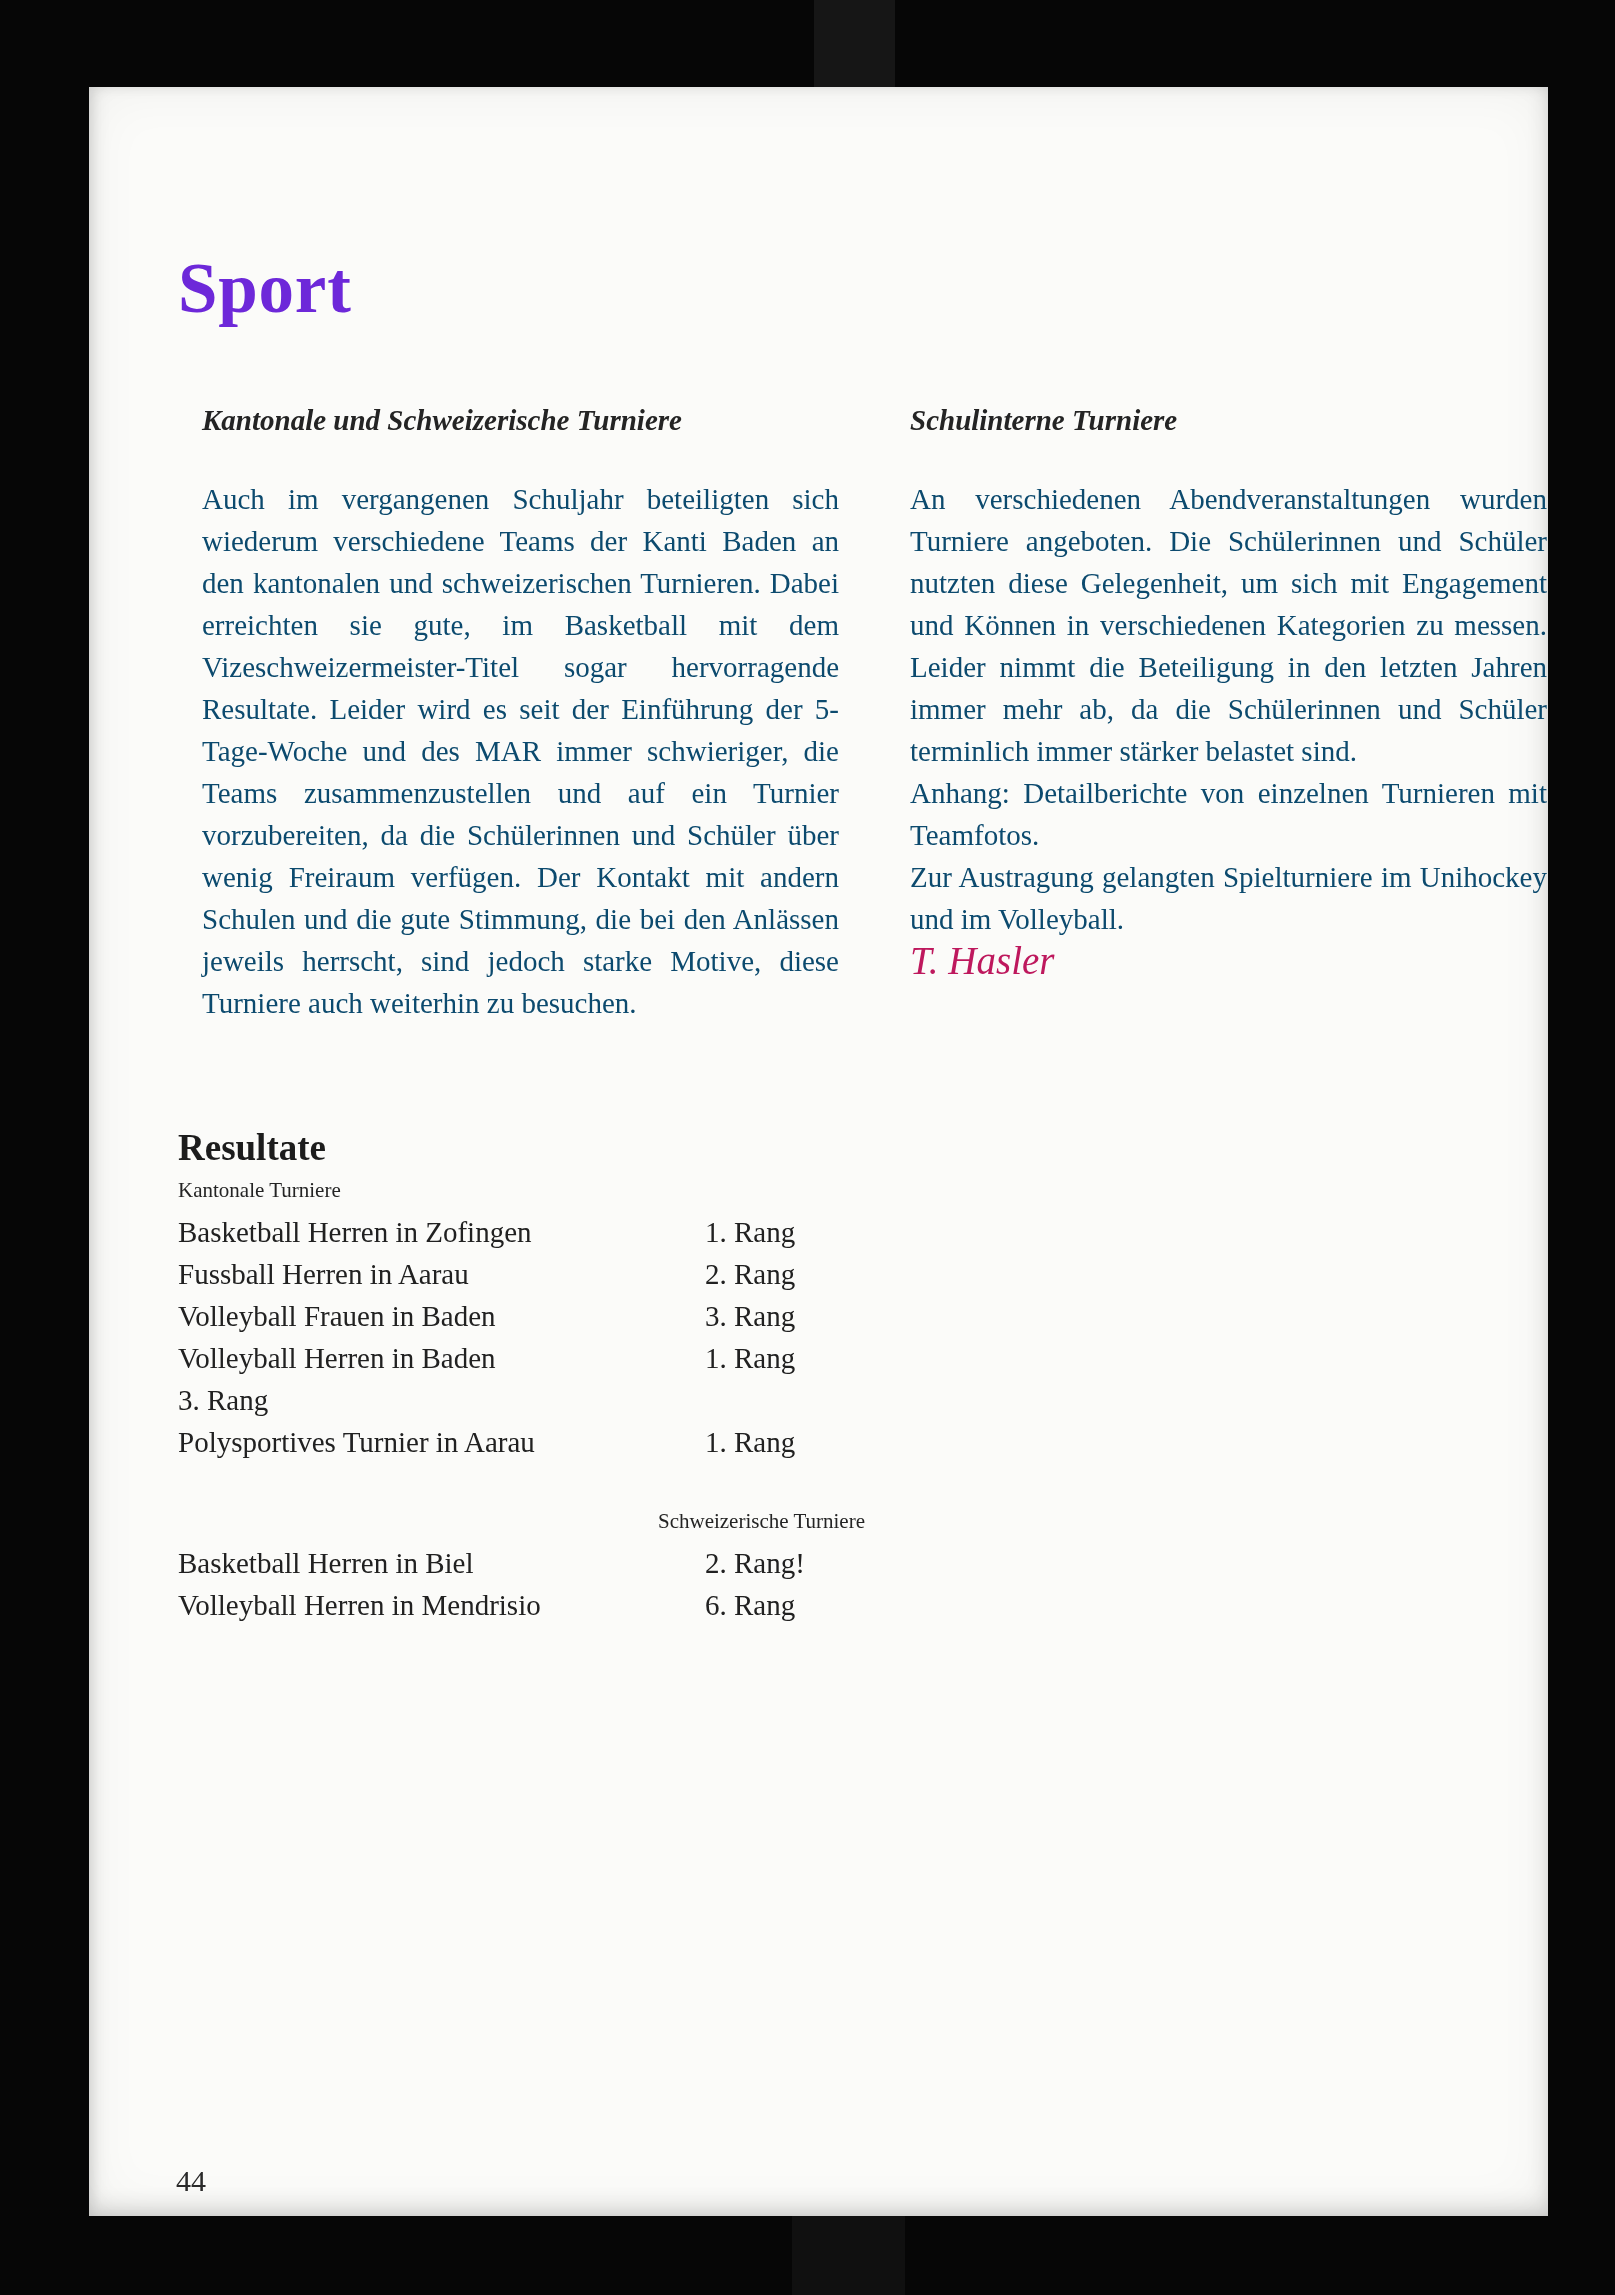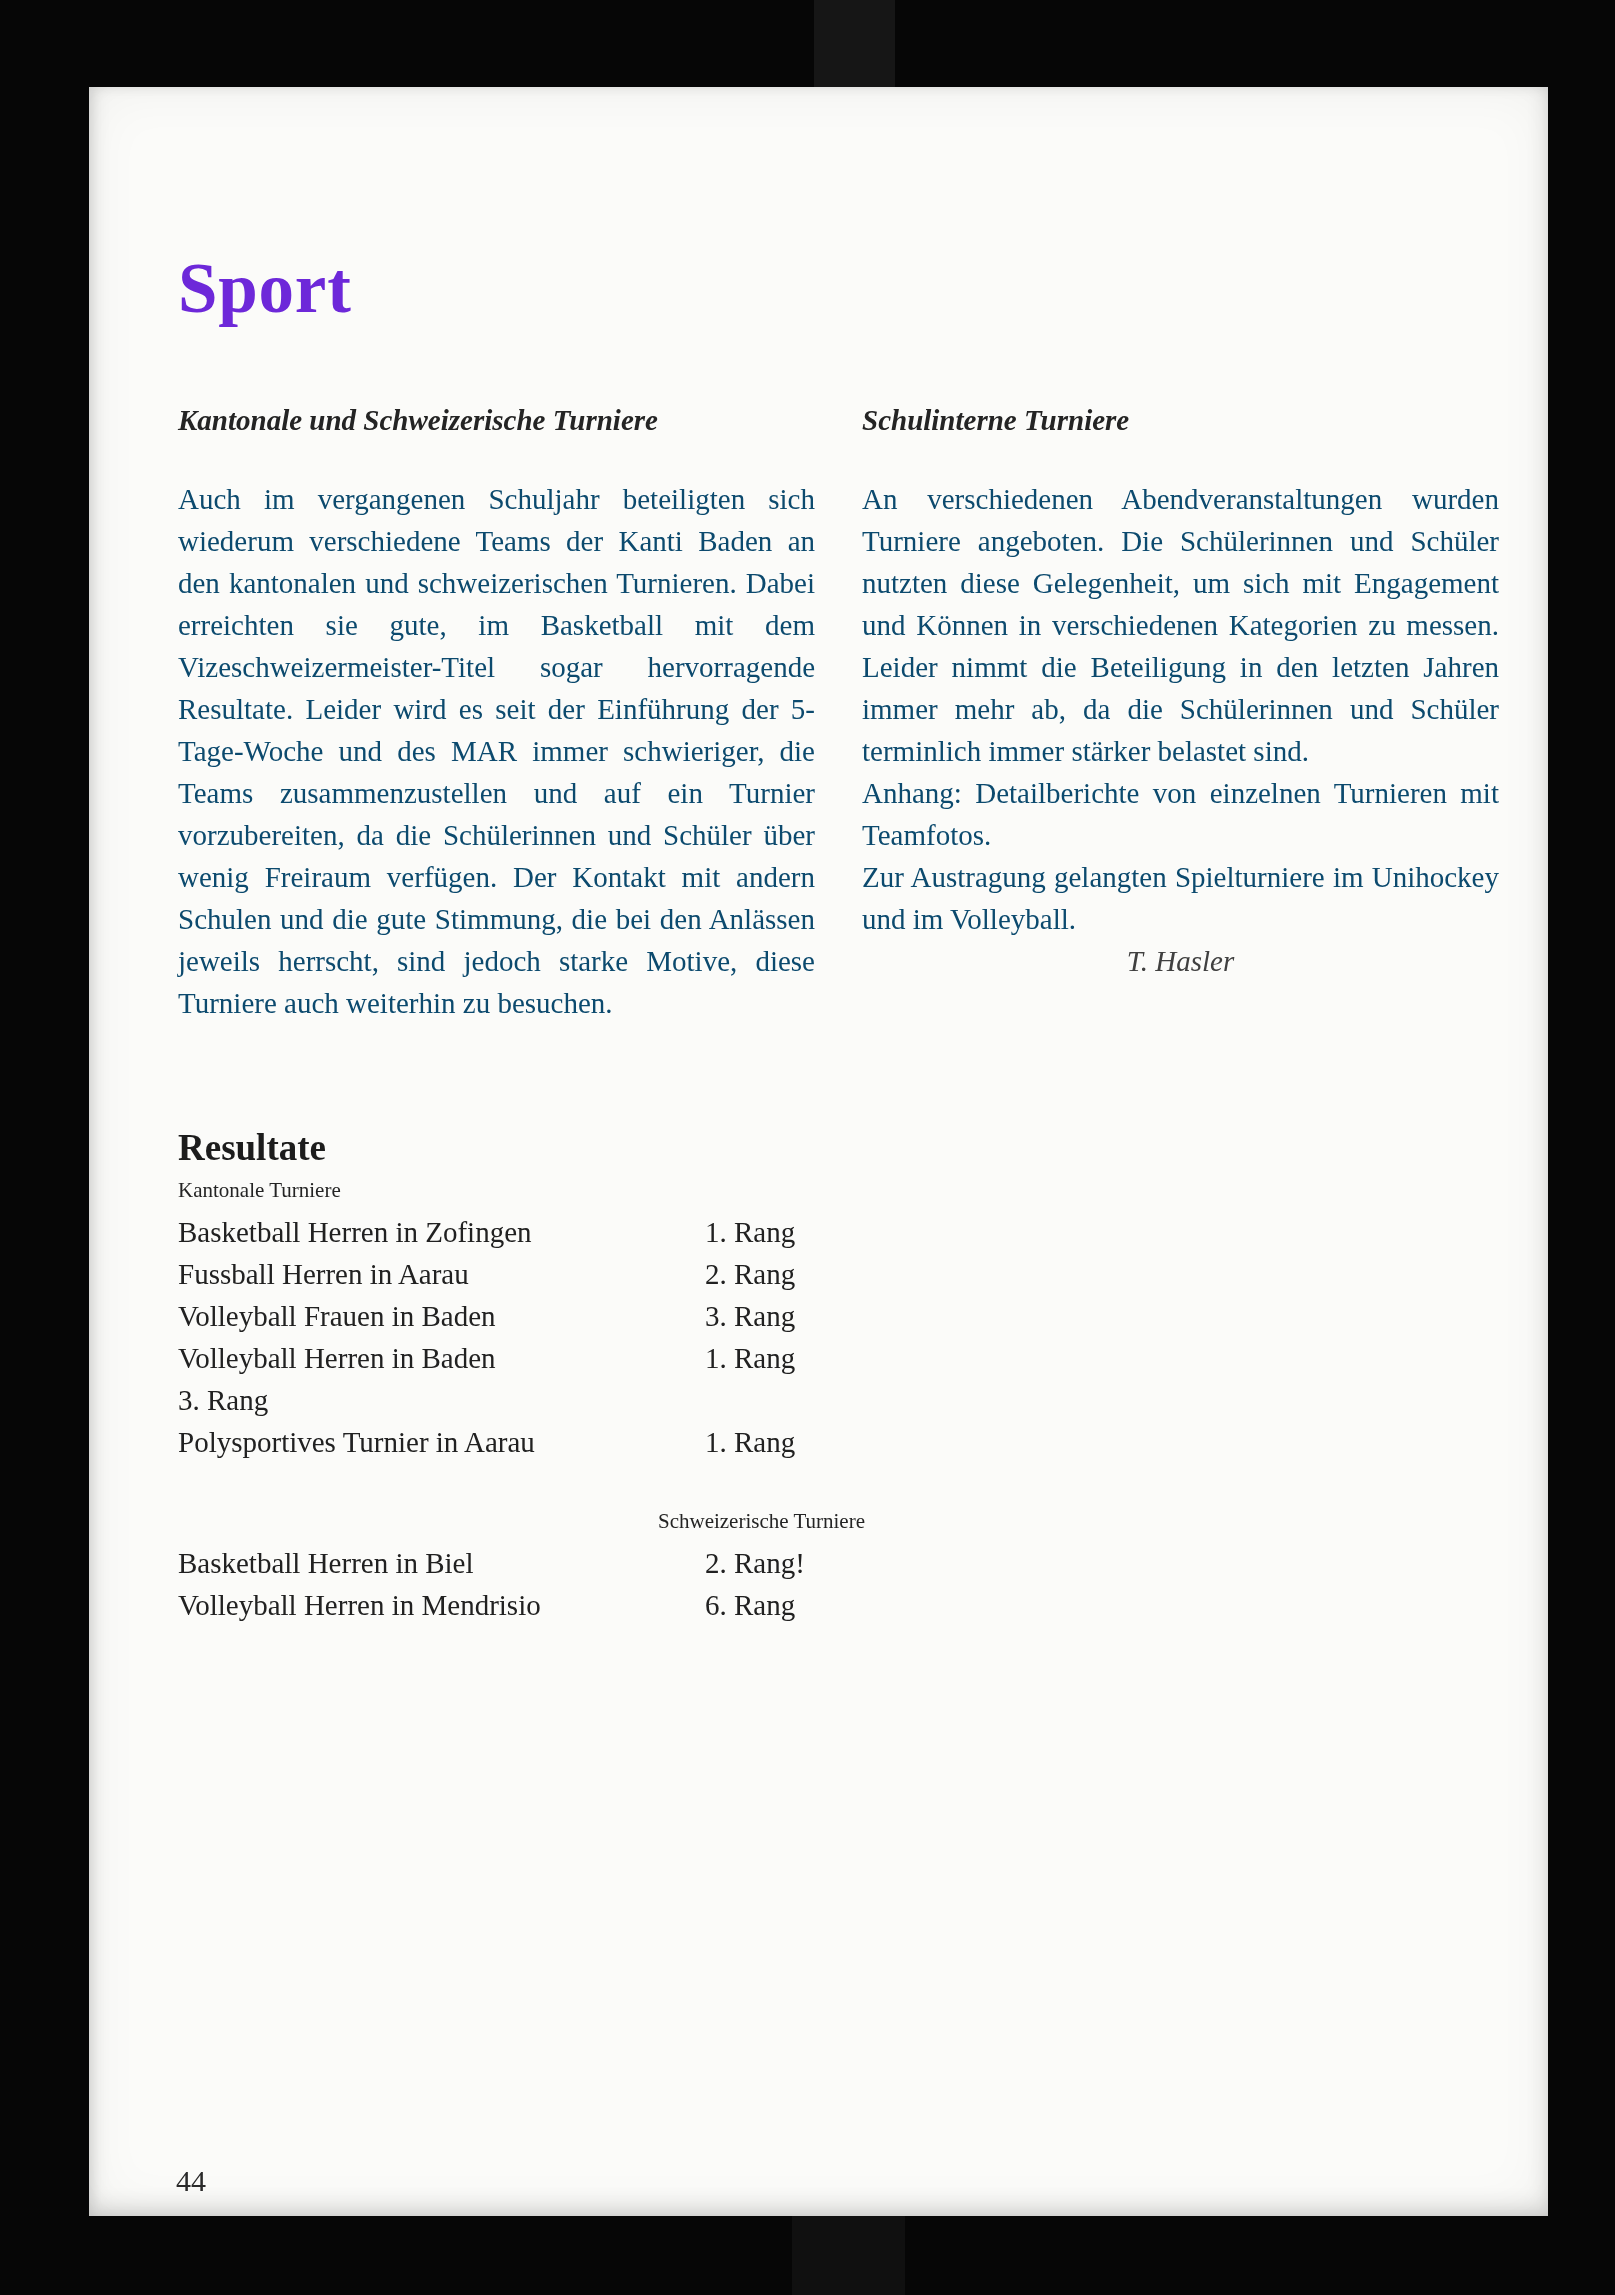--- a/index.html
+++ b/index.html
@@ -56,42 +56,43 @@
     position: absolute;
     left: 89px;
     top: 312px;
     width: 1321px;
     display: flex;
     gap: 47px;
   }
   .col {
     width: 637px;
     flex: 0 0 637px;
+    margin-left: 24px;
   }
   .col-heading {
     font-style: italic;
     font-size: 29px;
     line-height: 42px;
     margin: 0 0 37px 0;
     color: #242424;
   }
   .body-par {
     font-size: 29px;
     line-height: 42px;
     text-align: justify;
     margin: 0;
     color: #0c4a6e;
   }
   .signature {
-    font-size: 29px;
+    font-size: 39px;
     line-height: 42px;
     font-style: italic;
-    text-align: center;
+    text-align: left;
     margin: 0;
-    color: #404040;
+    color: #be185d;
   }
   .results {
     position: absolute;
     left: 89px;
     top: 1040px;
     width: 687px;
   }
   .results-heading {
     font-size: 37px;
     line-height: 42px;

